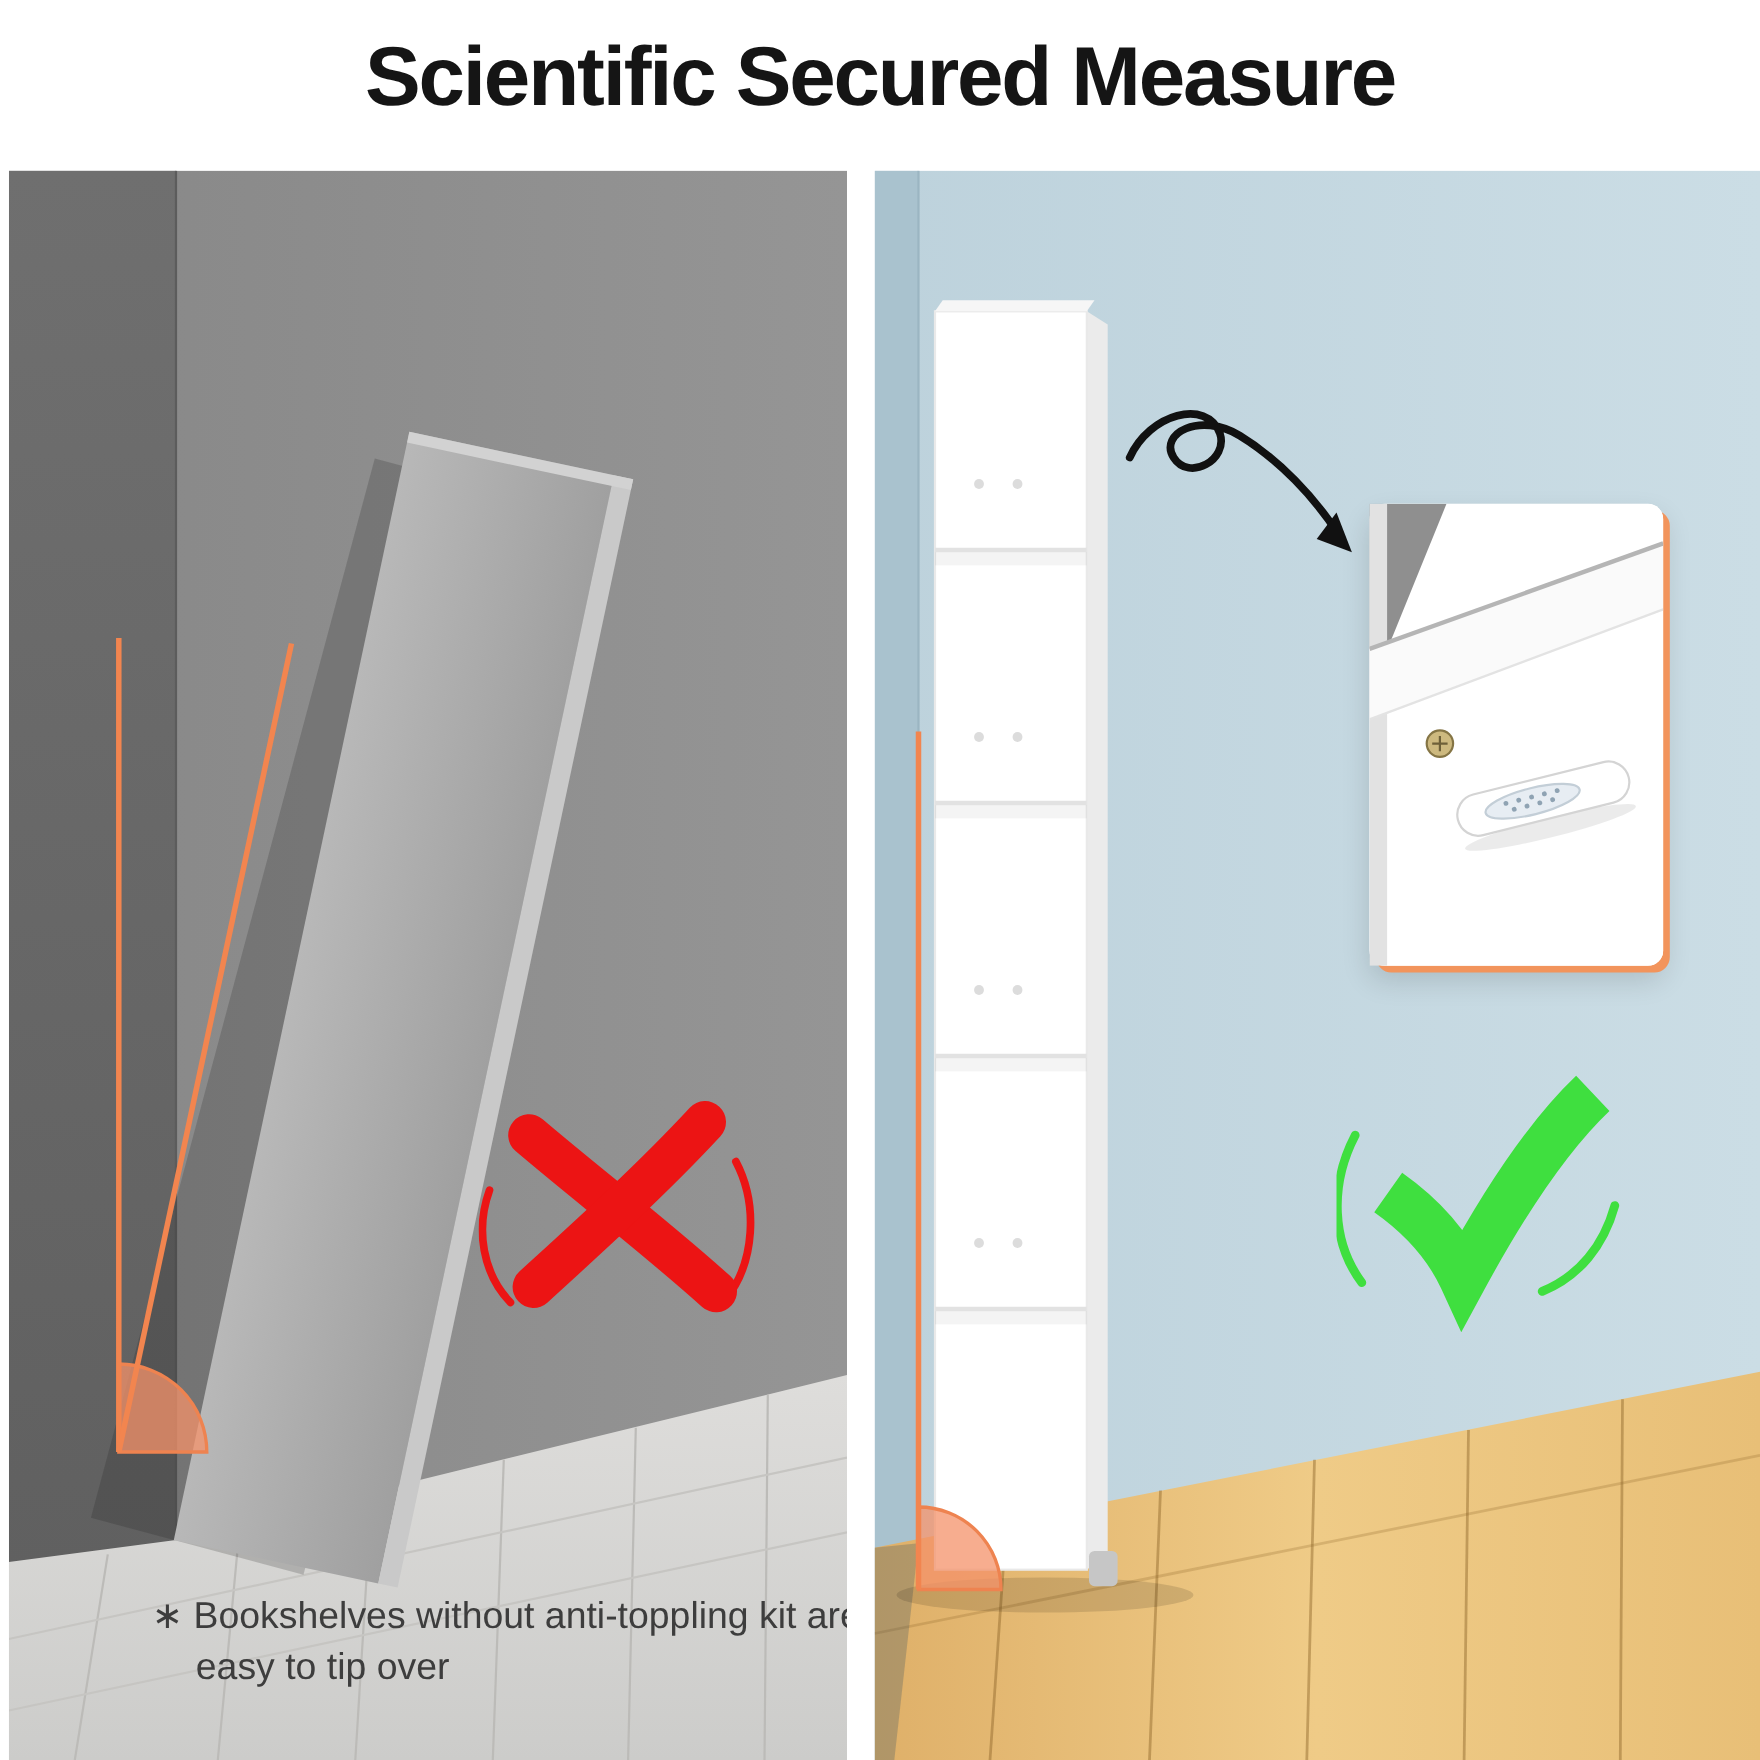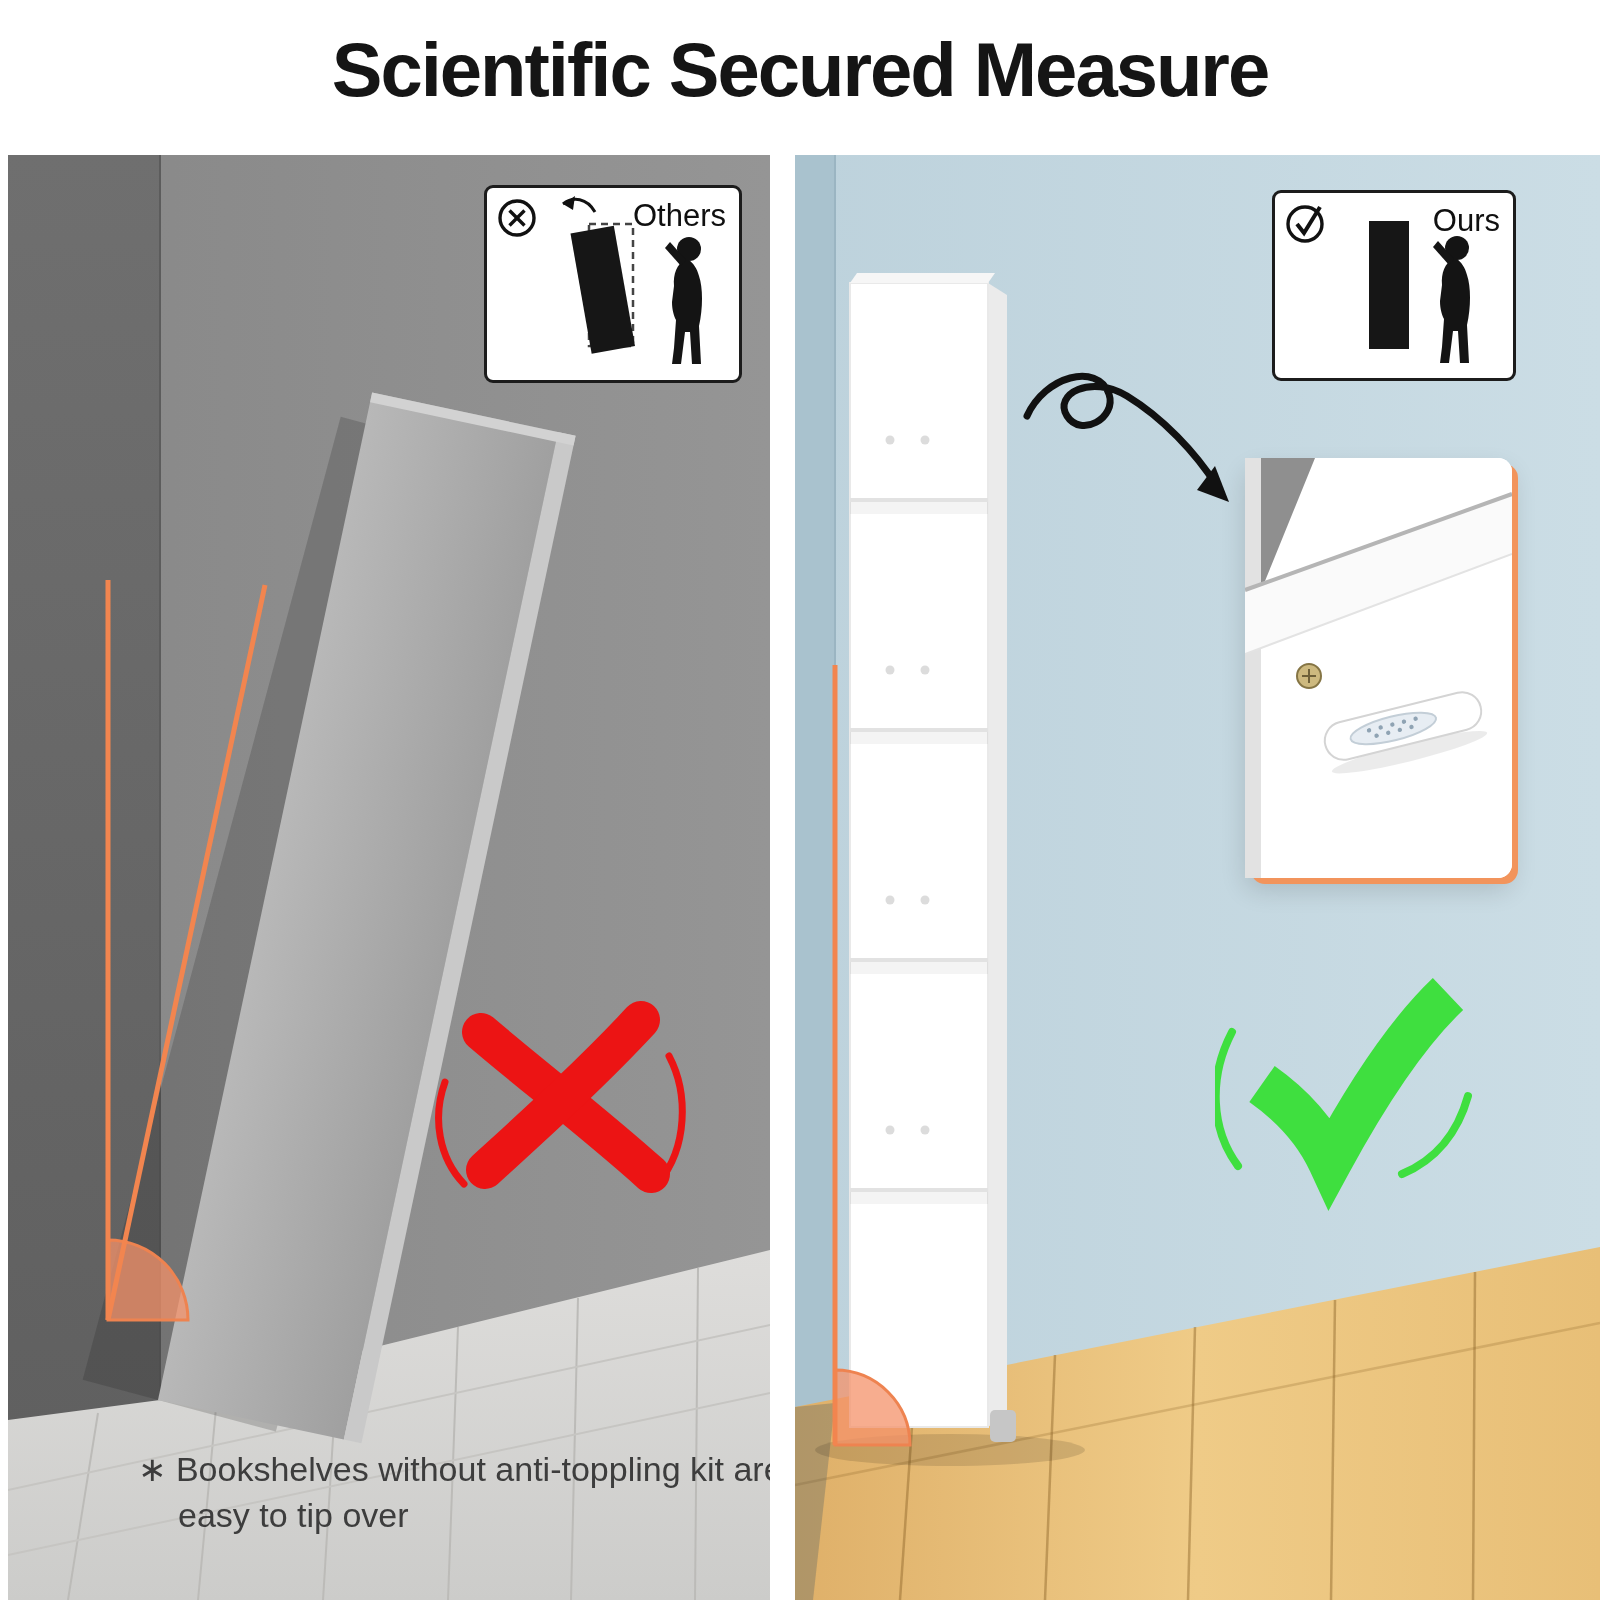--- a/index.html
+++ b/index.html
@@ -78,43 +78,20 @@
         <rect x="150" y="215" width="208" height="10" fill="#d2d2d2"></rect>
       </g>
 
       <g>
         <path d="M 100 1165 L 100 1085 A 80 80 0 0 1 180 1165 Z" fill="#f4926a" fill-opacity="0.75" stroke="#ee8350" stroke-width="3"></path>
         <line x1="100" y1="1165" x2="100" y2="425" stroke="#f2854f" stroke-width="5"></line>
         <line x1="100" y1="1165" x2="257" y2="430" stroke="#f2854f" stroke-width="5"></line>
       </g>
     </svg>
 
-    <div class="badge" style="left:476px;top:30px;width:252px;height:192px;">
-      <svg width="246" height="186" viewBox="0 0 246 186">
-        <g stroke="#111" fill="none" stroke-width="3.4">
-          <circle cx="30" cy="30" r="17"></circle>
-          <line x1="22.5" y1="22.5" x2="37.5" y2="37.5"></line>
-          <line x1="37.5" y1="22.5" x2="22.5" y2="37.5"></line>
-        </g>
-        <g>
-          <rect x="102" y="36" width="44" height="122" fill="none" stroke="#444" stroke-width="2.5" stroke-dasharray="7 5"></rect>
-          <g transform="rotate(-10 148 158)">
-            <rect x="104" y="36" width="44" height="122" fill="#161616"></rect>
-          </g>
-          <path d="M 108 24 C 100 10 86 8 76 16" fill="none" stroke="#111" stroke-width="3"></path>
-          <path d="M 76 16 l 12 -8 l -2 14 z" fill="#111"></path>
-        </g>
-        <g transform="translate(172,48)" fill="#141414">
-          <circle cx="30" cy="13" r="12"></circle>
-          <path d="M 26 24 C 18 28 14 38 15 50 L 13 66 C 13 74 15 80 17 84 L 15 112 L 13 128 L 22 128 L 26 96 L 31 96 L 33 128 L 42 128 L 40 90 C 44 72 44 52 40 40 C 38 32 34 27 30 24 Z"></path>
-          <path d="M 22 30 L 6 12 L 11 6 L 27 24 Z"></path>
-        </g>
-      </svg>
-      <span class="badge-label">Others</span>
-    </div>
 
     <svg class="mark" style="left:427px;top:815px;" width="260" height="260" viewBox="-130 -130 260 260">
       <g stroke="#ec1414" fill="none" stroke-linecap="round">
         <path d="M -120 -18 C -133 18 -126 58 -101 84" stroke-width="7"></path>
         <path d="M 104 -44 C 124 -6 122 48 94 82" stroke-width="7"></path>
         <path d="M -84 -68 C -30 -22 28 22 86 74" stroke-width="38"></path>
         <path d="M 76 -80 C 26 -26 -34 28 -80 70" stroke-width="38"></path>
       </g>
     </svg>
 
@@ -217,35 +194,20 @@
               <circle cx="14" cy="-4" r="2.2"></circle>
             <circle cx="-28" cy="3" r="2.2"></circle>
               <circle cx="-16" cy="3" r="2.2"></circle>
               <circle cx="-4" cy="3" r="2.2"></circle>
               <circle cx="8" cy="3" r="2.2"></circle>
           </g>
         </g>
       </svg>
     </div>
 
-    <div class="badge" style="left:477px;top:35px;width:238px;height:185px;">
-      <svg width="232" height="179" viewBox="0 0 232 179">
-        <g stroke="#111" fill="none">
-          <circle cx="30" cy="31" r="17" stroke-width="3.4"></circle>
-          <path d="M 22 31 L 29 40 L 45 14" stroke-width="4"></path>
-        </g>
-        <rect x="94" y="28" width="40" height="128" fill="#161616"></rect>
-        <g transform="translate(152,42)" fill="#141414">
-          <circle cx="30" cy="13" r="12"></circle>
-          <path d="M 26 24 C 18 28 14 38 15 50 L 13 66 C 13 74 15 80 17 84 L 15 112 L 13 128 L 22 128 L 26 96 L 31 96 L 33 128 L 42 128 L 40 90 C 44 72 44 52 40 40 C 38 32 34 27 30 24 Z"></path>
-          <path d="M 22 30 L 6 12 L 11 6 L 27 24 Z"></path>
-        </g>
-      </svg>
-      <span class="badge-label">Ours</span>
-    </div>
 
     <svg class="mark" style="left:420px;top:800px;" width="270" height="270" viewBox="-135 -135 270 270">
       <g stroke="#3fdf3f" fill="none">
         <path d="M -118 -58 C -142 -12 -139 40 -112 76" stroke-width="8" stroke-linecap="round"></path>
         <path d="M 52 84 C 86 70 108 42 118 6" stroke-width="8" stroke-linecap="round"></path>
         <path d="M -88 -6 C -54 18 -32 46 -20 72 C 18 2 58 -58 98 -96" stroke-width="44"></path>
       </g>
     </svg>
 
   </div>

